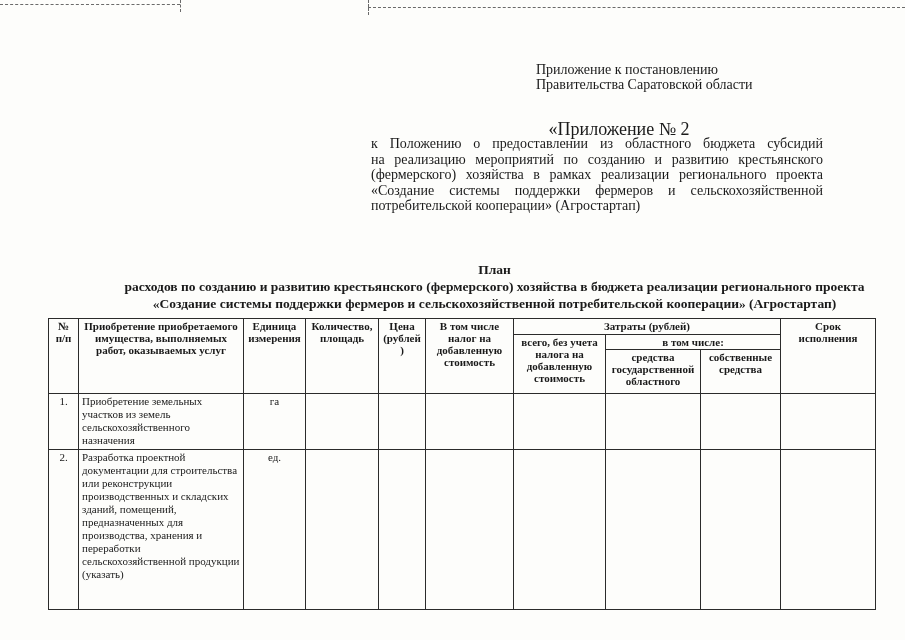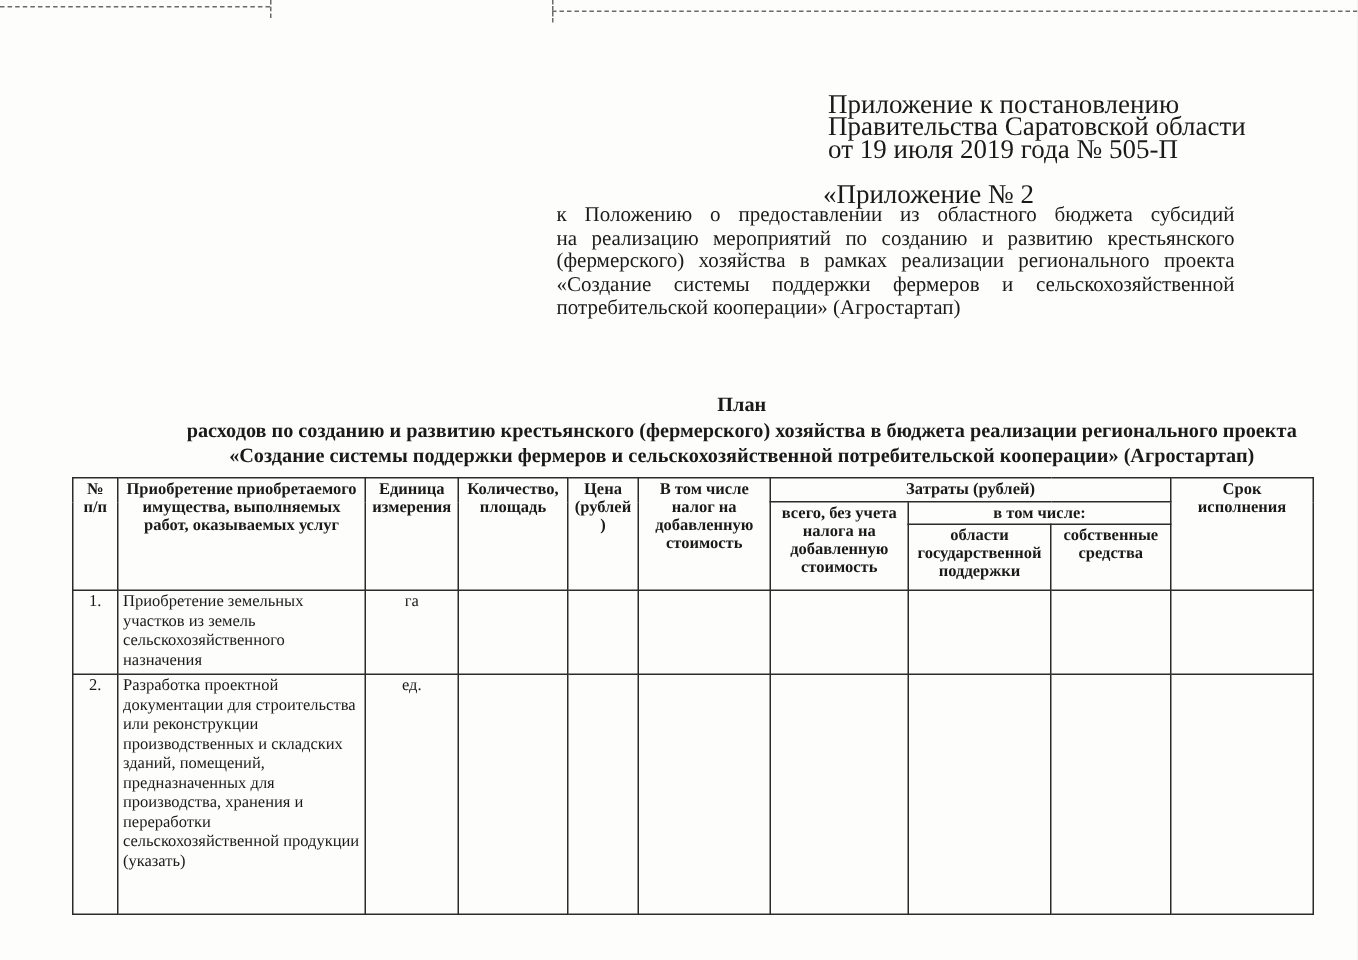--- a/index.html
+++ b/index.html
@@ -17,22 +17,22 @@
   }
   
   .dash-h { position: absolute; height: 0; border-top: 1px dashed #6a6a6a; }
   .dash-v { position: absolute; width: 0; border-left: 1px dashed #6a6a6a; }
   .cut-1 { left: 0;   top: 4px;  width: 180px; }
   .cut-2 { left: 180px; top: 0;  height: 12px; }
   .cut-3 { left: 368px; top: 7px; width: 537px; }
   .cut-4 { left: 368px; top: 0;  height: 15px; }
 
   .ref-block {
-    position: absolute; left: 552px; top: 62px; width: 300px;
-    font-size: 18px; line-height: 15px;
+    position: absolute; left: 536px; top: 62px; width: 300px;
+    font-size: 14px; line-height: 15px;
   }
   .appendix-line {
     position: absolute; left: 393px; top: 119px; width: 452px;
     font-size: 18px; text-align: center;
   }
   .appendix-para {
     position: absolute; left: 371px; top: 136px; width: 452px;
     font-size: 14px; line-height: 15.5px;
   }
   .jline { text-align: justify; text-align-last: justify; }
@@ -75,21 +75,20 @@
 <div class="page">
 
   <div class="dash-h cut-1"></div>
   <div class="dash-v cut-2"></div>
   <div class="dash-h cut-3"></div>
   <div class="dash-v cut-4"></div>
 
   <div class="ref-block">
     <div>Приложение к постановлению</div>
     <div>Правительства Саратовской области</div>
-    <div>от 19 июля 2019 года № 505-П</div>
   </div>
 
   <div class="appendix-line">«Приложение № 2</div>
 
   <div class="appendix-para">
     <div class="jline">к Положению о предоставлении из областного бюджета субсидий</div>
     <div class="jline">на реализацию мероприятий по созданию и развитию крестьянского</div>
     <div class="jline">(фермерского) хозяйства в рамках реализации регионального проекта</div>
     <div class="jline">«Создание системы поддержки фермеров и сельскохозяйственной</div>
     <div class="jline">потребительской кооперации» (Агростартап)</div>
@@ -123,21 +122,21 @@
         <th rowspan="3">Цена (рублей)</th>
         <th rowspan="3">В том числе налог на добавленную стоимость</th>
         <th colspan="3">Затраты (рублей)</th>
         <th rowspan="3">Срок исполнения</th>
       </tr>
       <tr class="hr2">
         <th rowspan="2">всего, без учета налога на добавленную стоимость</th>
         <th colspan="2">в том числе:</th>
       </tr>
       <tr class="hr3">
-        <th>области государственной поддержки</th>
+        <th>средства государственной областного</th>
         <th>собственные средства</th>
       </tr>
     </thead>
     <tbody>
       <tr class="br1">
         <td class="c-num">1.</td>
         <td class="c-name">Приобретение земельных участков из земель сельскохозяйственного назначения</td>
         <td class="c-unit">га</td>
         <td></td>
         <td></td>

